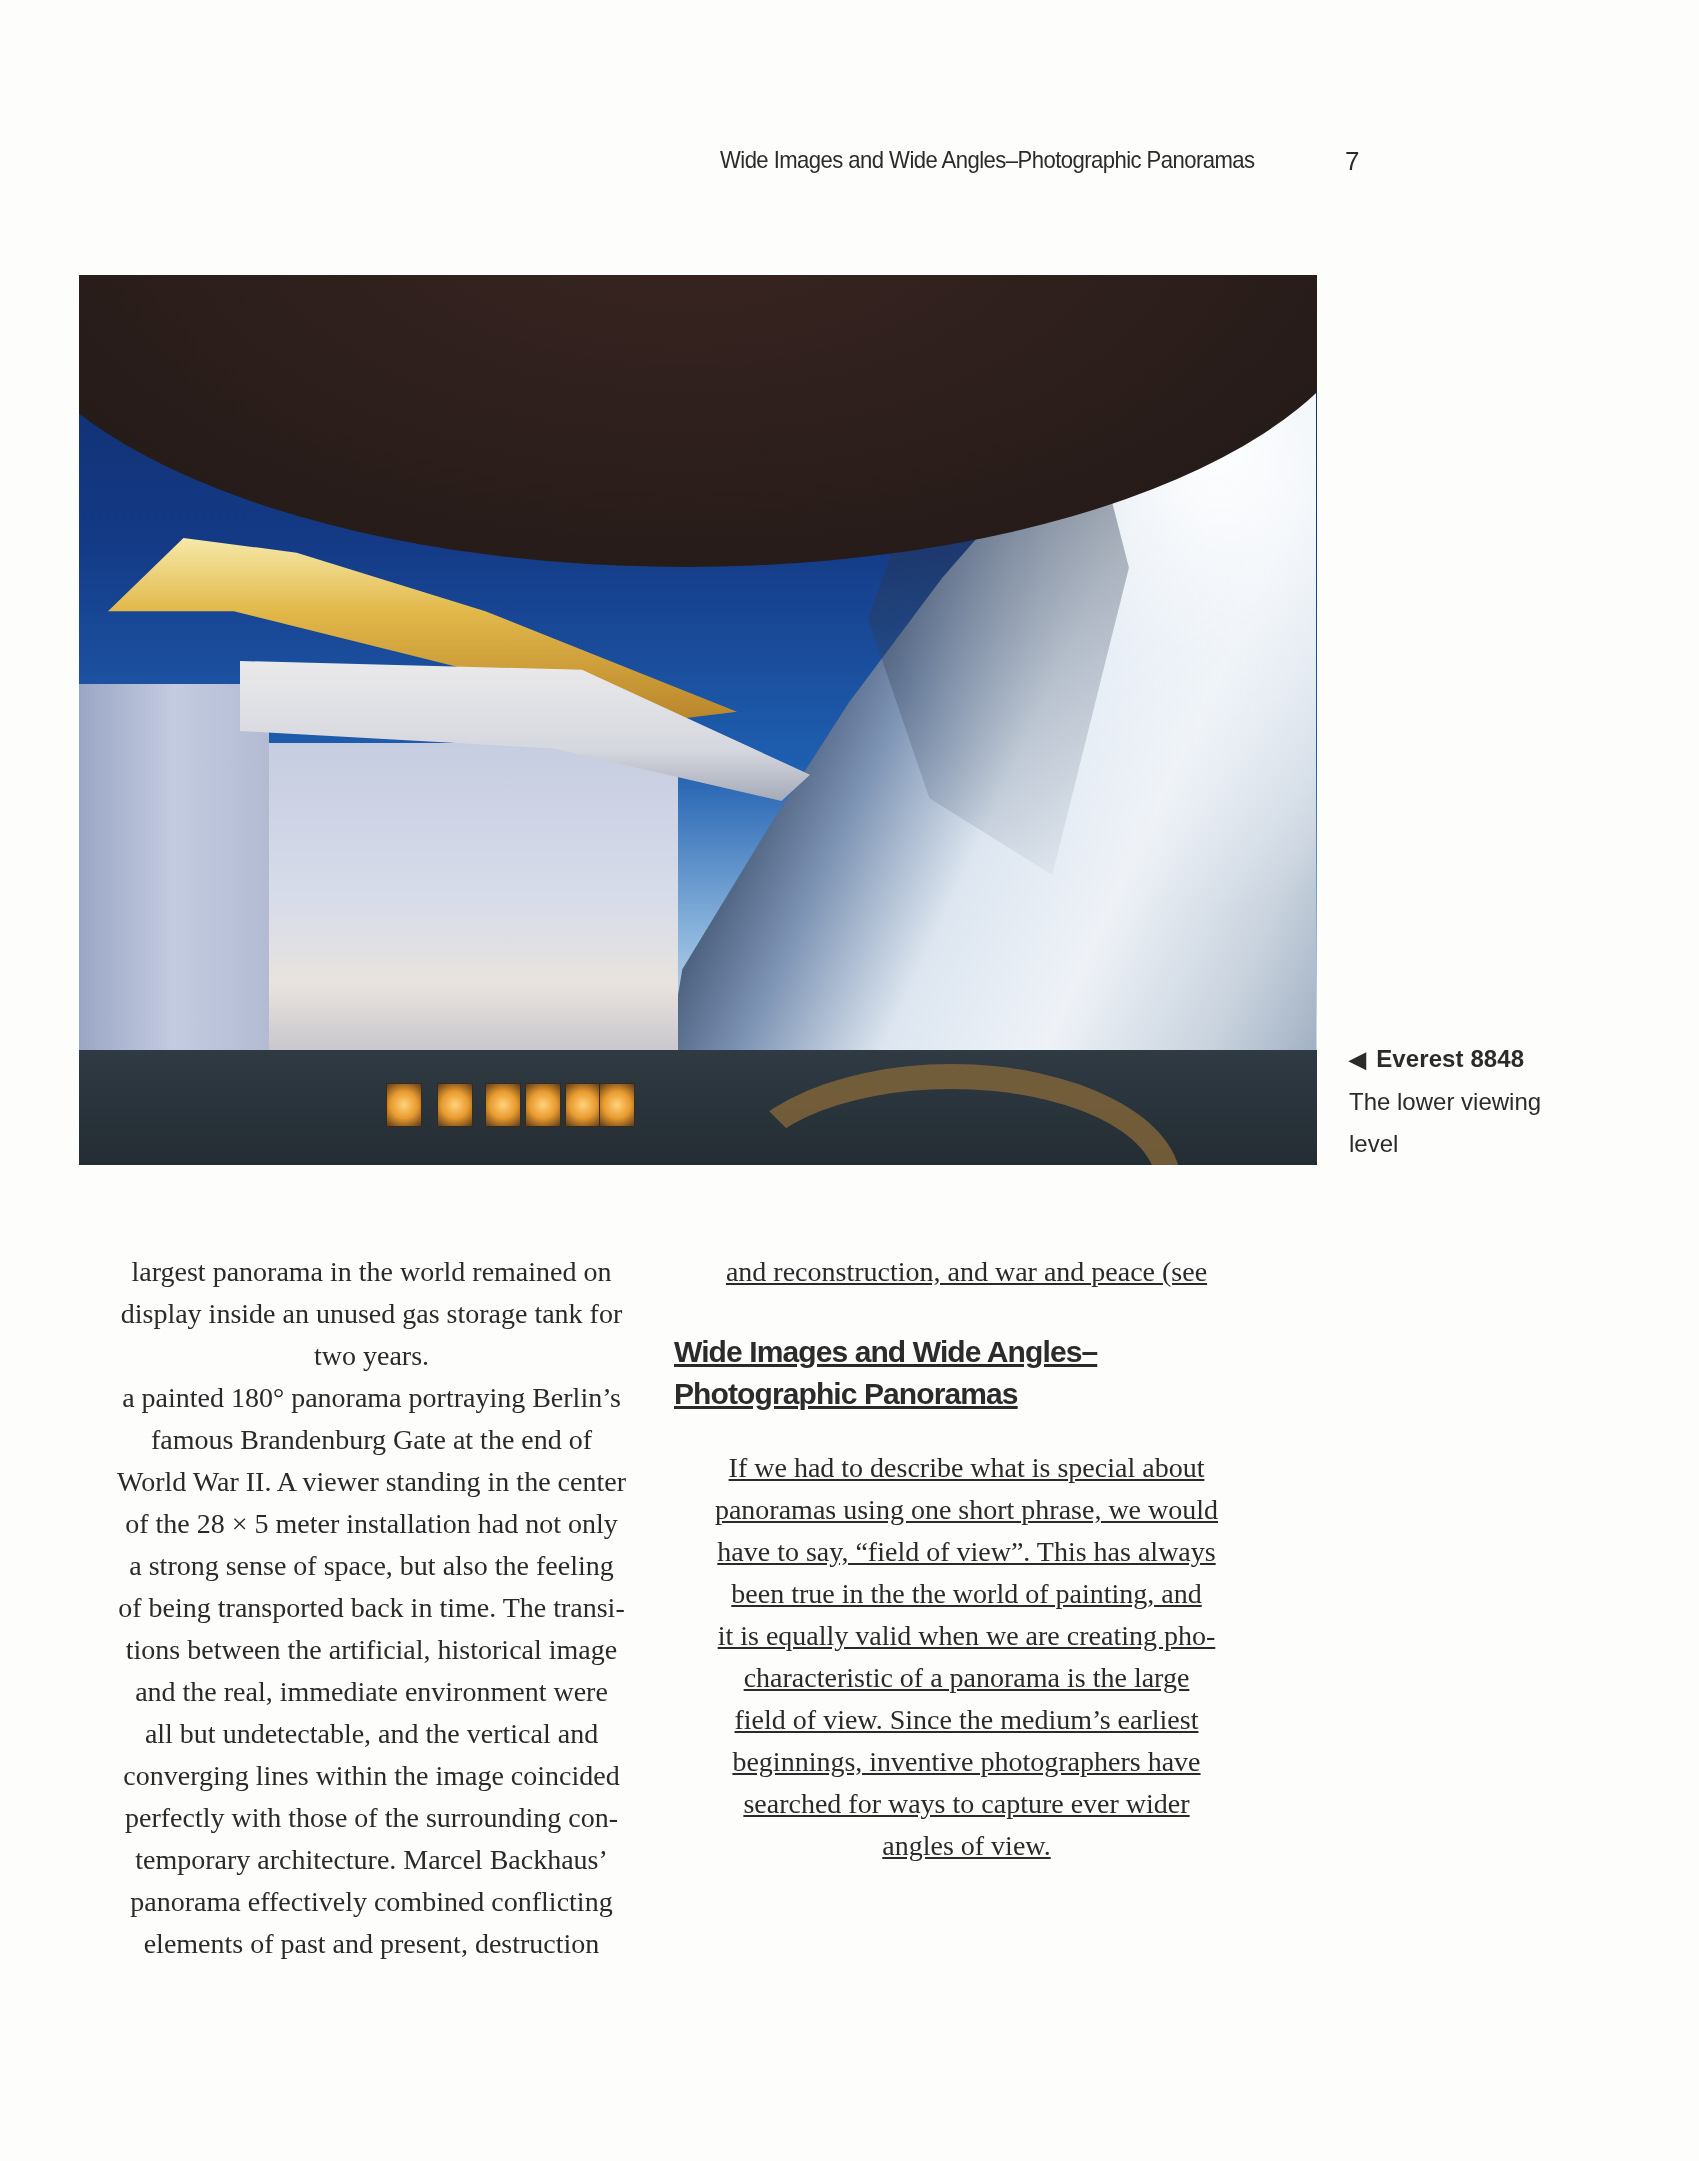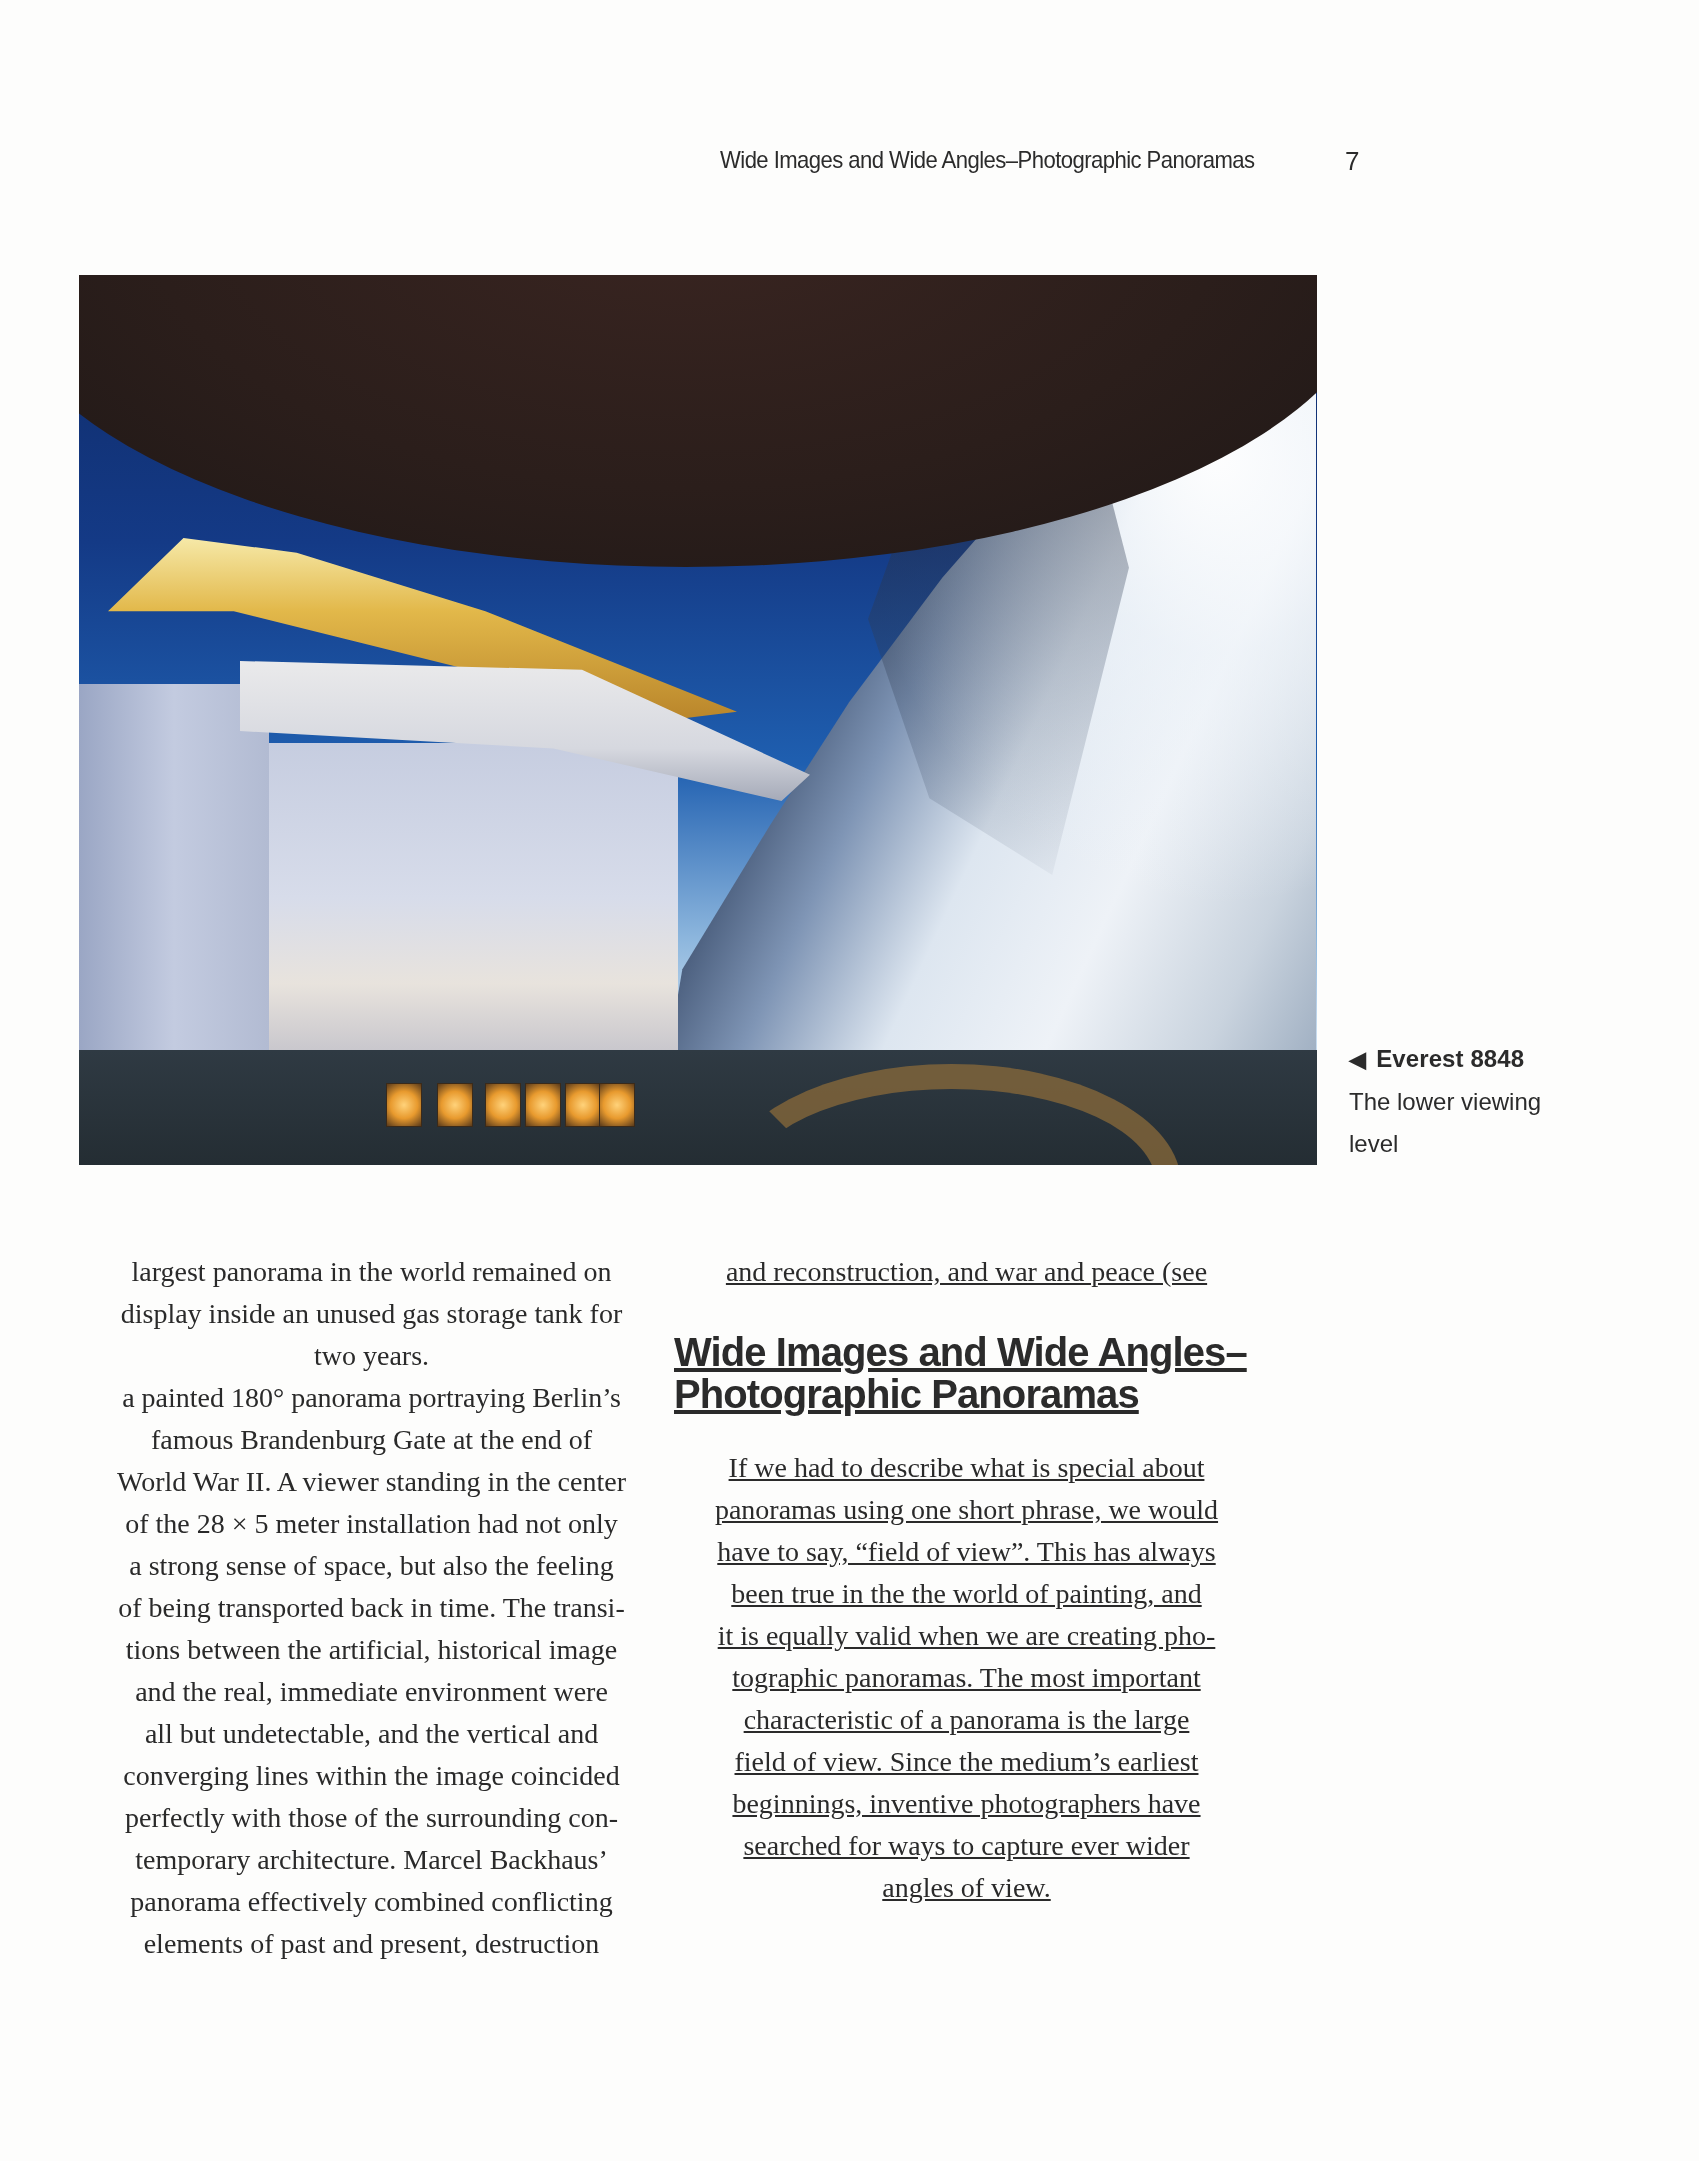--- a/index.html
+++ b/index.html
@@ -92,21 +92,21 @@
   .col {
     position:absolute; top:1251px; width:585px;
     font-family:"Liberation Serif", serif; font-size:28px; line-height:42px; color:#2a2a2a;
   }
   .col p { margin:0;text-align:center; }
   .col-left { left:79px; }
   .col-right { left:674px;text-decoration:underline; }
 
   .section-heading {
     margin:38px 0 32px 0;
-    font-family:"Liberation Sans", sans-serif; font-weight:bold; font-size:40px; line-height:42px;
+    font-family:"Liberation Sans", sans-serif; font-weight:bold; font-size:30px; line-height:42px;
     letter-spacing:-0.9px; color:#2b2b2b;
   }
   .line { display:block; white-space:nowrap; }
 </style>
 </head>
 <body>
 
 <header class="running-head">
   <span class="title">Wide Images and Wide Angles–Photographic Panoramas</span>
   <span class="page-num">7</span>
@@ -171,21 +171,20 @@
   <h2 class="section-heading">
     <span class="line">Wide Images and Wide Angles–</span>
     <span class="line">Photographic Panoramas</span>
   </h2>
   <p>
     <span class="line">If we had to describe what is special about</span>
     <span class="line">panoramas using one short phrase, we would</span>
     <span class="line">have to say, “field of view”. This has always</span>
     <span class="line">been true in the the world of painting, and</span>
     <span class="line">it is equally valid when we are creating pho-</span>
-    <span class="line">tographic panoramas. The most important</span>
     <span class="line">characteristic of a panorama is the large</span>
     <span class="line">field of view. Since the medium’s earliest</span>
     <span class="line">beginnings, inventive photographers have</span>
     <span class="line">searched for ways to capture ever wider</span>
     <span class="line">angles of view.</span>
   </p>
 </section>
 
 
 </body></html>

